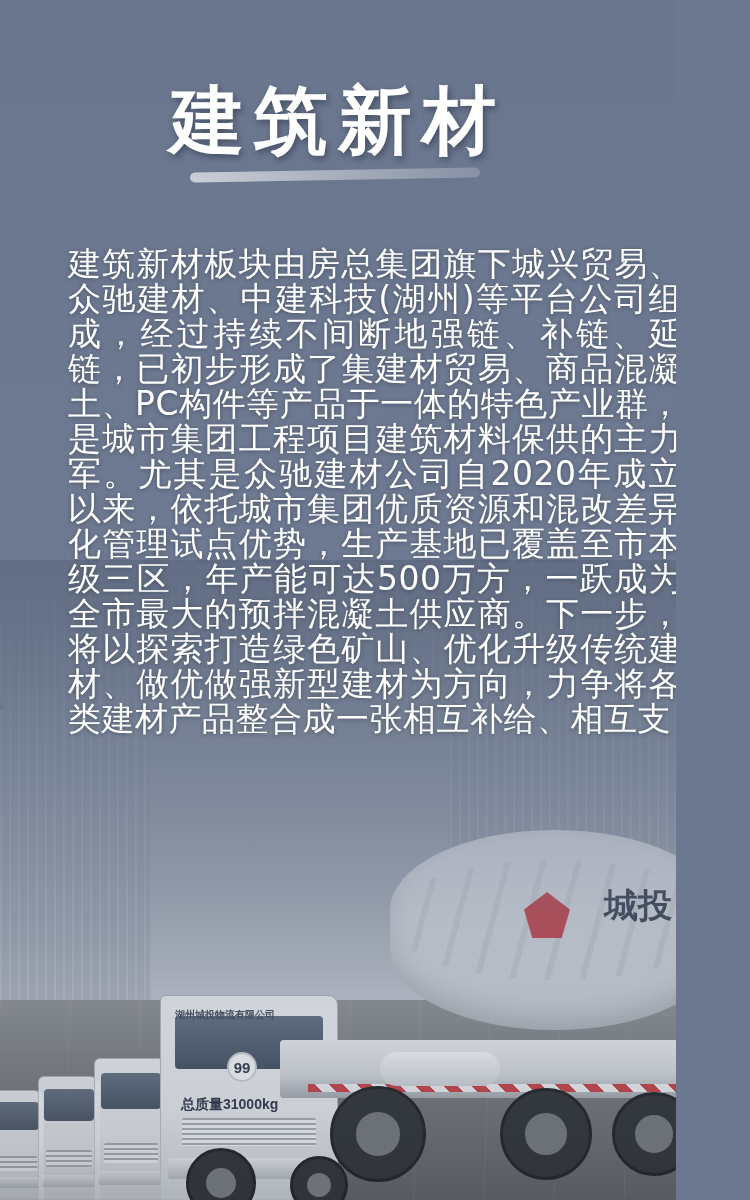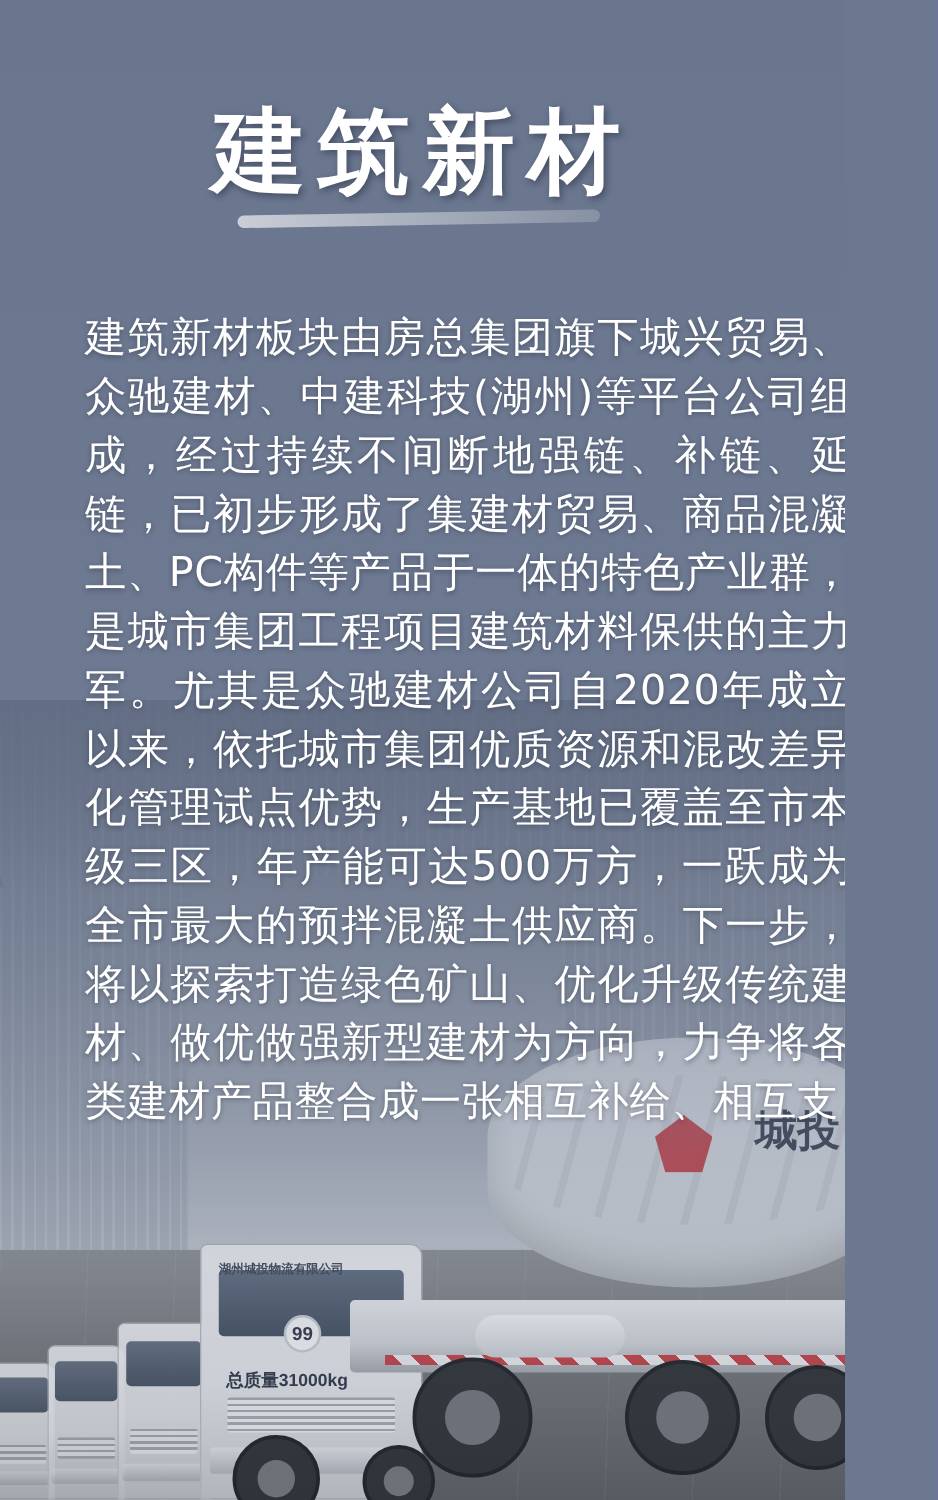--- a/index.html
+++ b/index.html
@@ -215,21 +215,21 @@
   }
 
   .body-text {
     position: absolute;
     left: 68px;
     top: 246px;
     width: 614px;
     color: #ffffff;
     font-family: "DejaVu Sans", sans-serif;
     font-size: 33px;
-    line-height: 47px;
+    line-height: 35px;
     letter-spacing: 0.5px;
     text-align: justify;
     text-shadow: 0 1px 4px rgba(30,38,54,.45);
     white-space: pre-wrap;
   }
 </style>
 </head>
 <body>
 
 <div class="poster">

